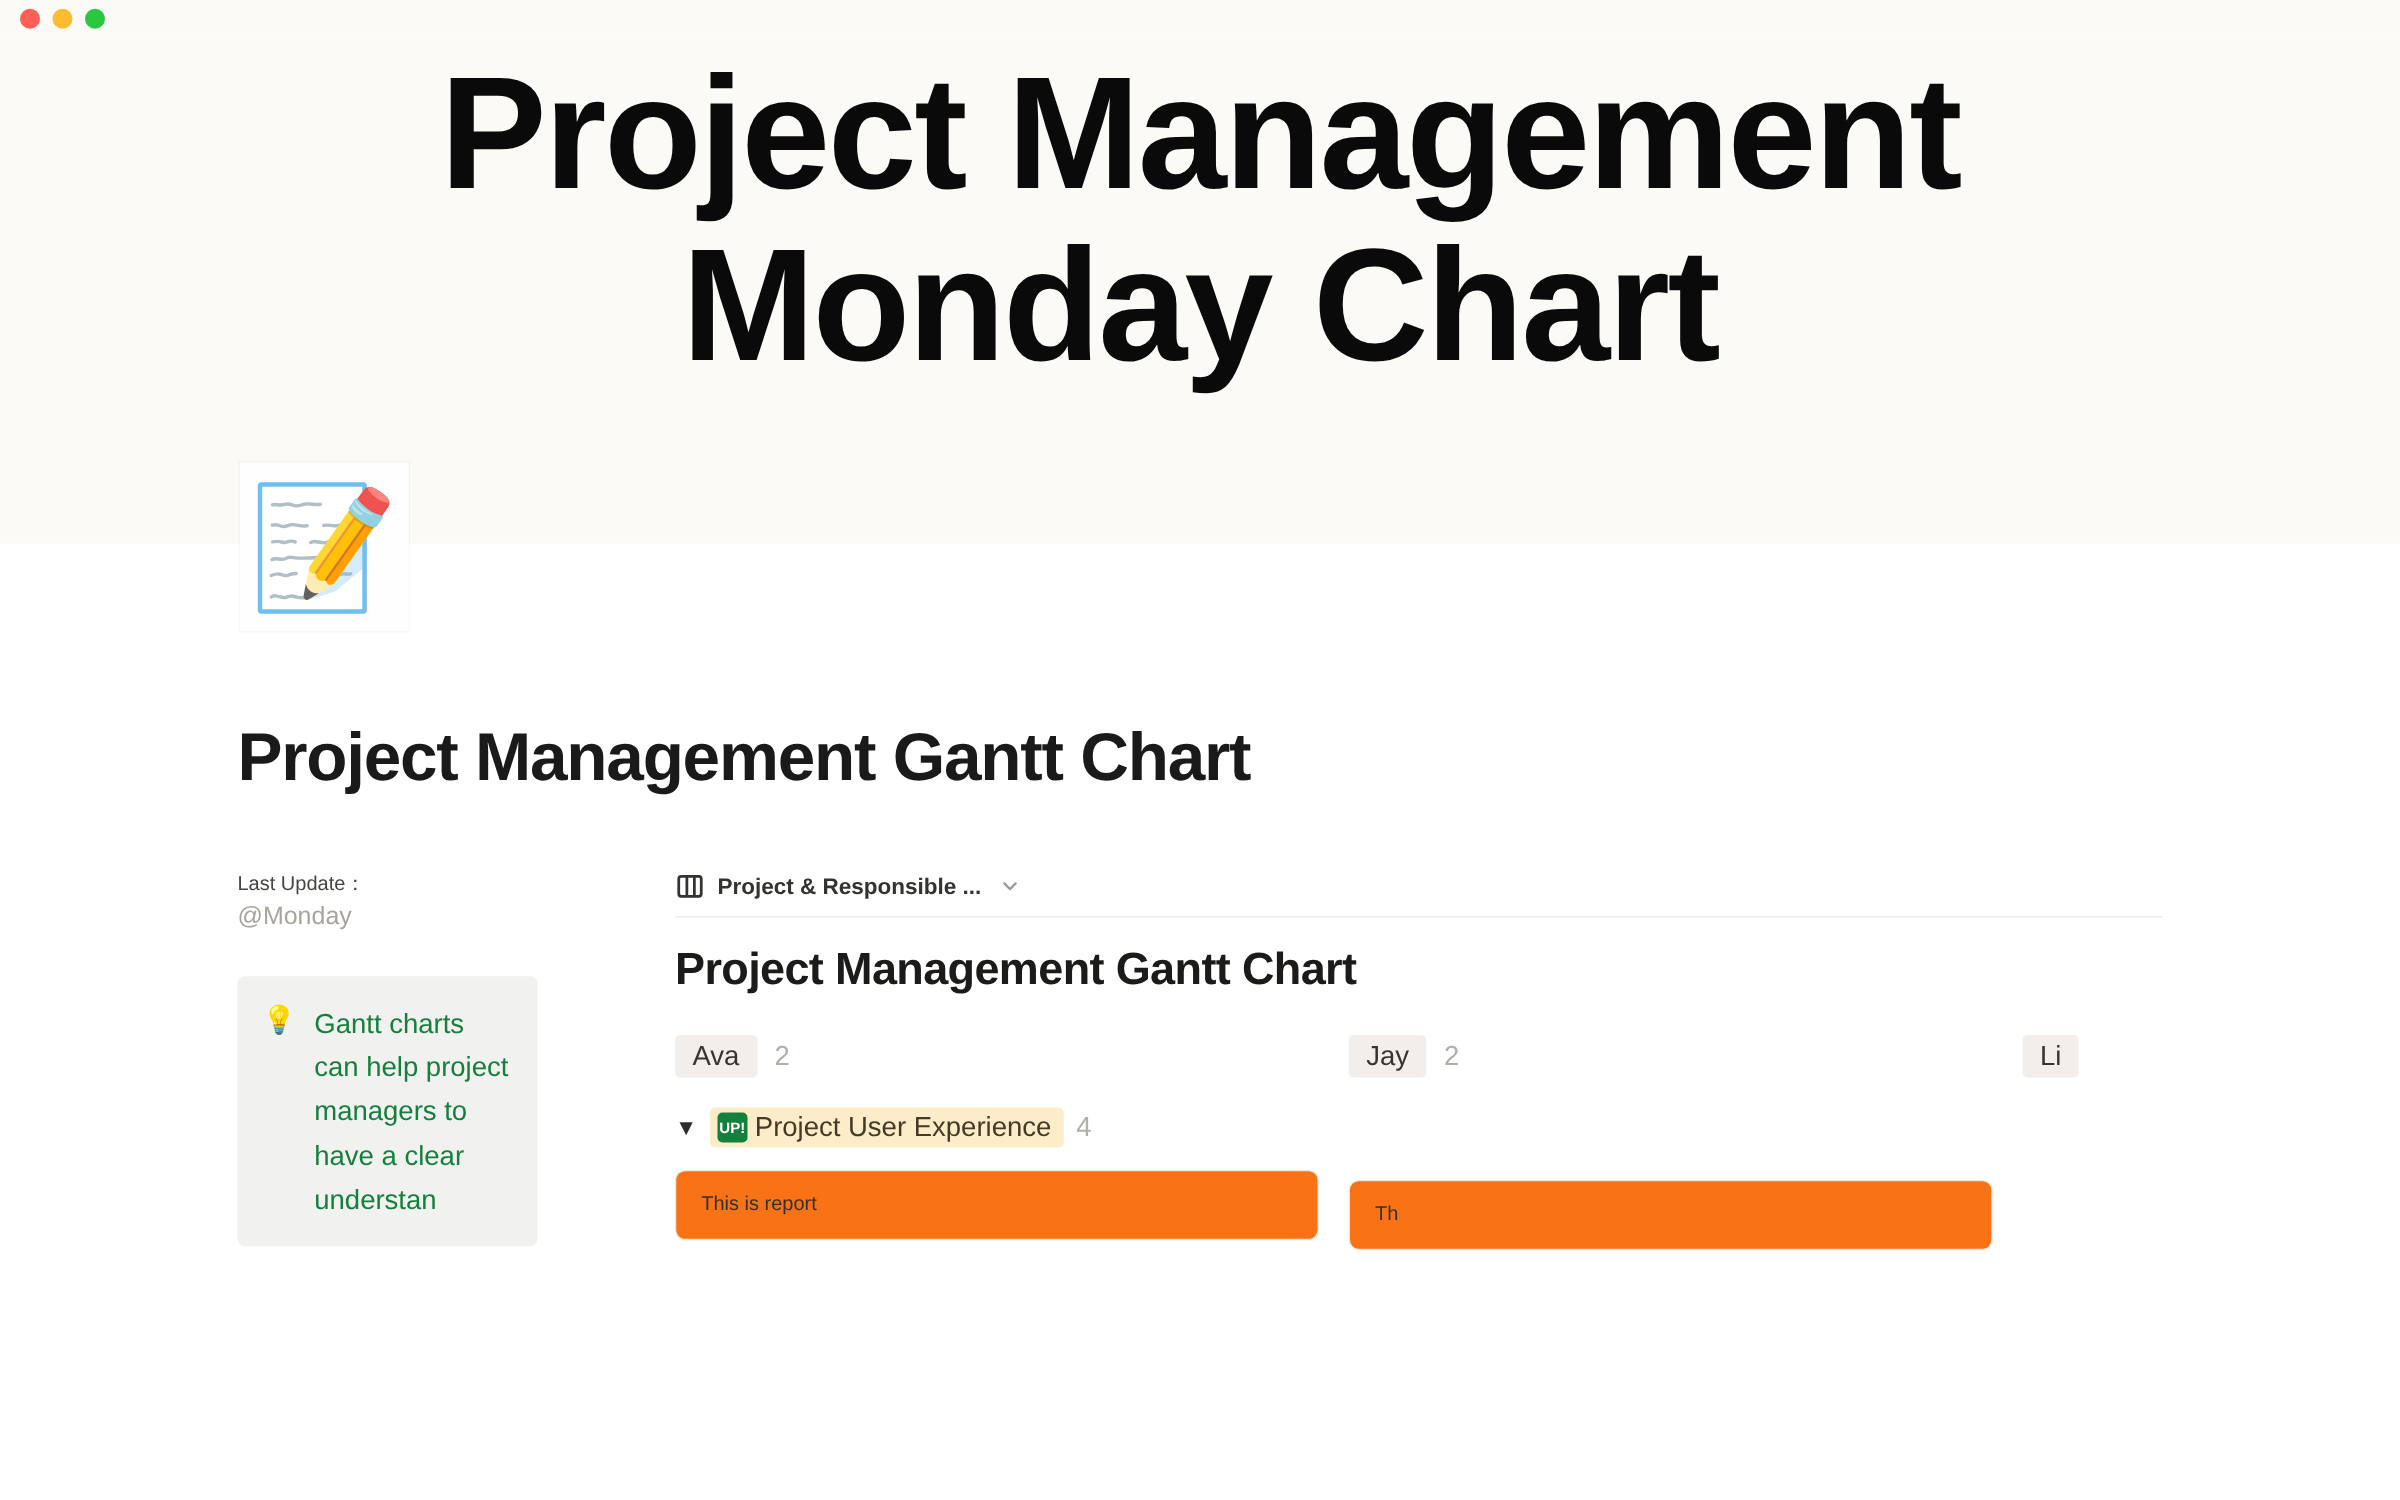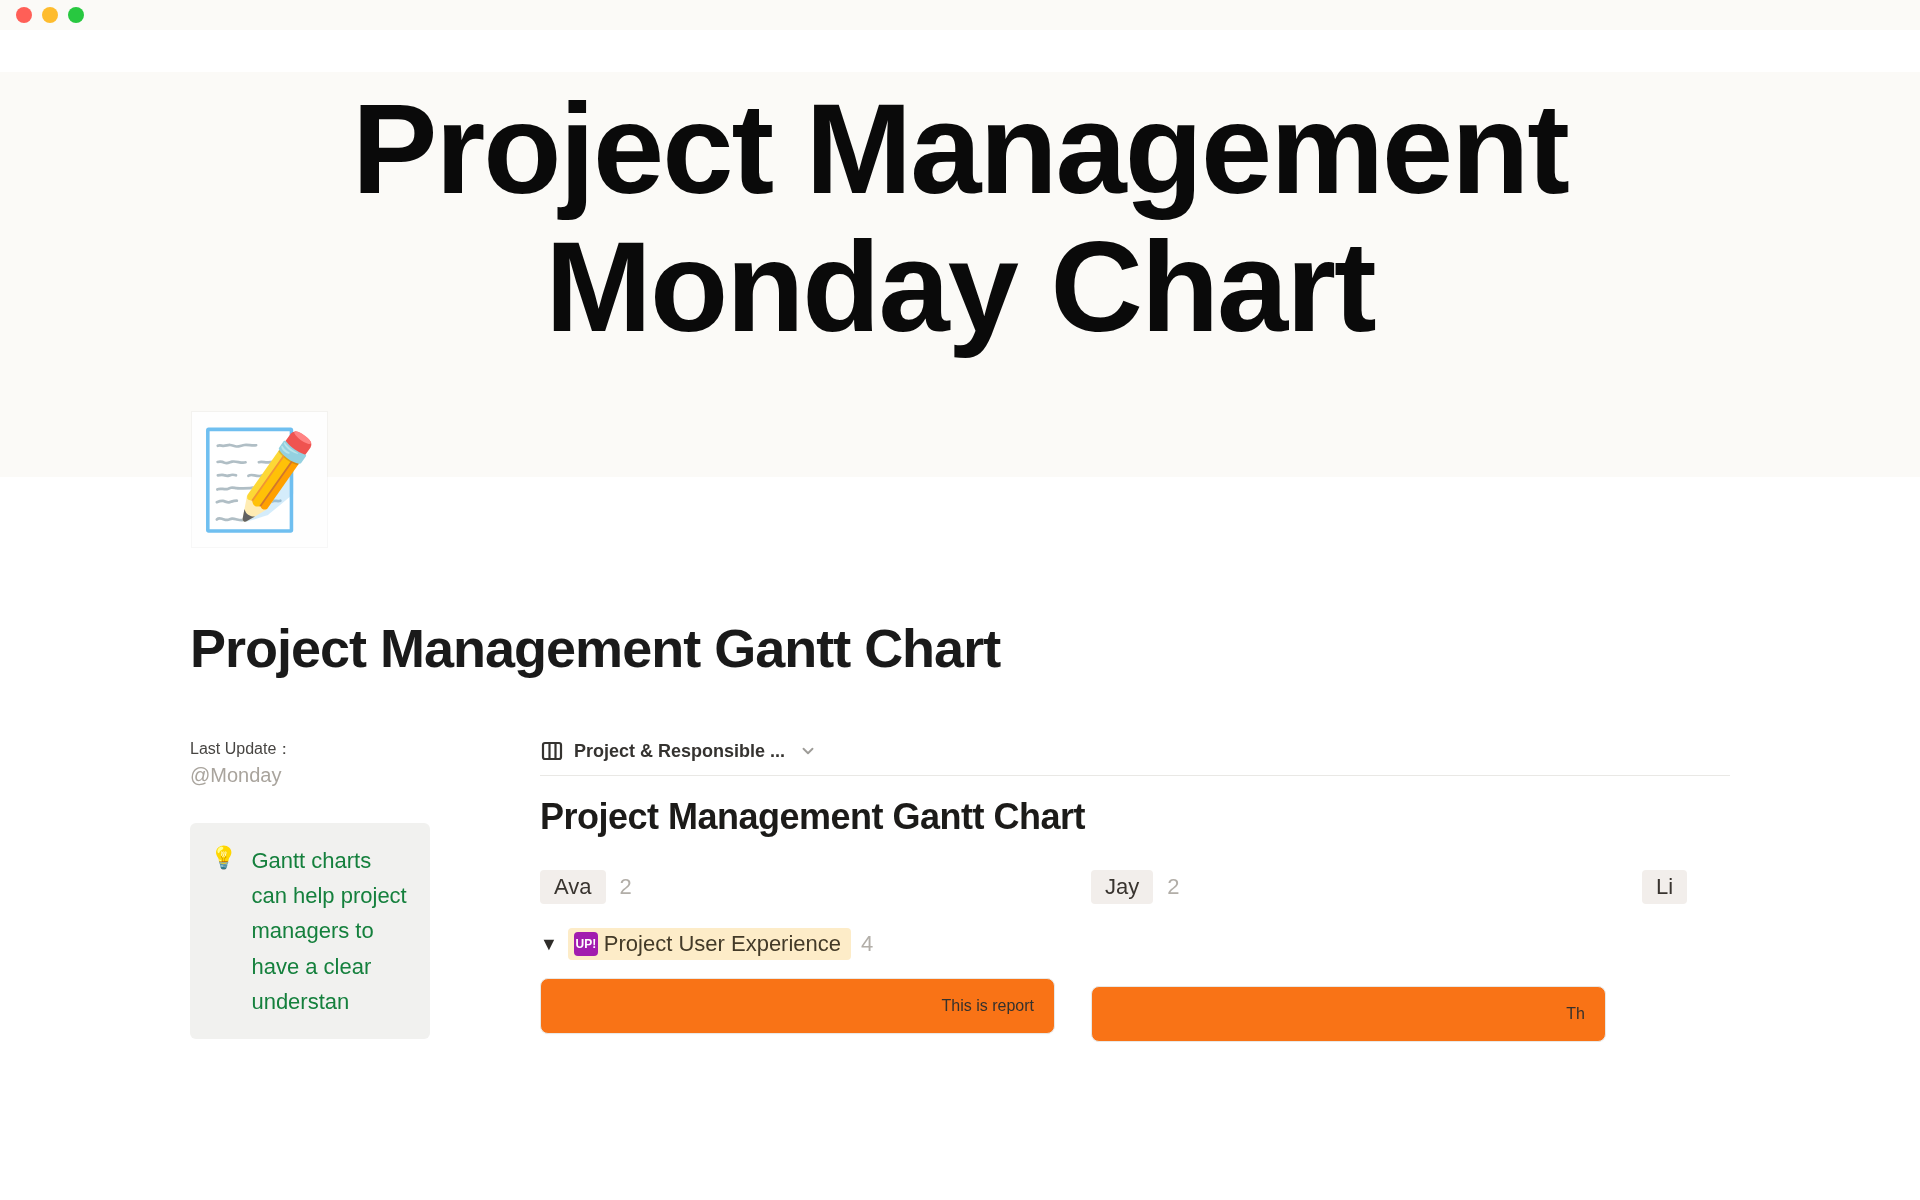--- a/index.html
+++ b/index.html
@@ -22,21 +22,20 @@
   .traffic-light { width: 16px; height: 16px; border-radius: 50%; }
   .tl-red { background: #ff5f57; }
   .tl-yellow { background: #febc2e; }
   .tl-green { background: #28c840; }
 
   .hero {
     background: #fbfaf7;
     padding: 8px 40px 24px 40px;
     position: relative;
     height: 405px;
-    margin-top: 42px;
   }
   .hero-title {
     font-size: 128px;
     font-weight: 800;
     line-height: 1.08;
     text-align: center;
     letter-spacing: -2px;
     color: #0a0a0a;
   }
   .page-icon {
@@ -120,23 +119,22 @@
   .db-title {
     font-size: 36px;
     font-weight: 800;
     color: #1c1b19;
     margin-bottom: 32px;
     letter-spacing:-0.5px;
   }
 
   .groups-row {
     display:flex;
-    gap: 36px;
+    gap: 24px;
     overflow:hidden;
-    text-align:right;
   }
   .group-col { width: 515px; flex-shrink:0; }
 
   .group-header {
     display:flex;
     align-items:center;
     gap: 14px;
     margin-bottom: 24px;
   }
   .group-tag {
@@ -168,21 +166,21 @@
     font-size: 22px;
     font-weight: 500;
     padding: 3px 10px 3px 6px;
     border-radius: 4px;
     display:flex;
     align-items:center;
     gap:6px;
   }
   .subgroup-emoji {
     font-size: 20px;
-    background:#a21caf;
+    background:#15803d;
     color:white;
     border-radius:4px;
     width:24px;
     height:24px;
     display:inline-flex;
     align-items:center;
     justify-content:center;
     font-size:12px;
     font-weight:700;
   }

